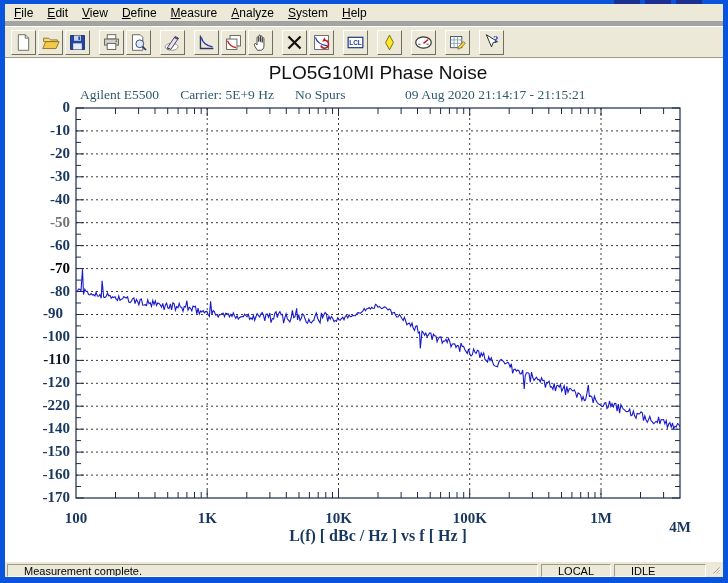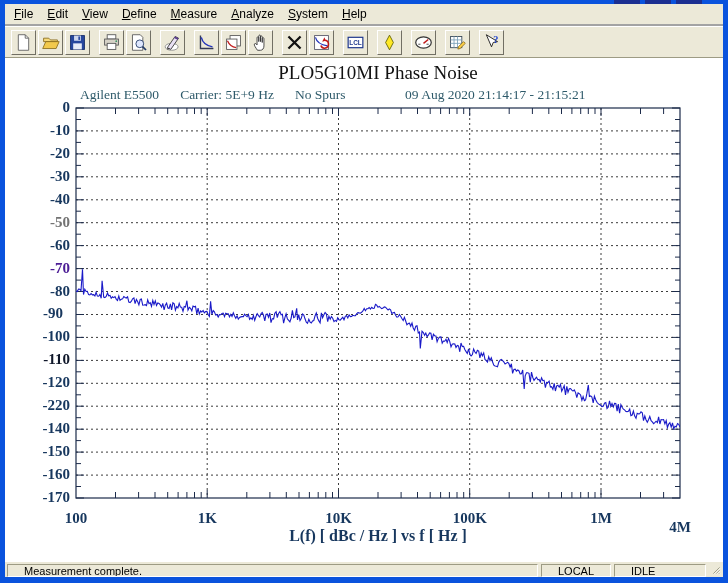--- a/index.html
+++ b/index.html
@@ -8,21 +8,21 @@
     position:relative;width:728px;height:583px;
     background:var(--xp-blue,#0a53dd);
     font-family:"Liberation Sans",sans-serif;
     overflow:hidden;
   }
   .tb-remnant{position:absolute;top:0;height:5px;background:#1b2f91;}
   .menubar{
     position:absolute;left:5px;top:4px;right:5px;height:22px;
     background:var(--chrome-bg,#ece9d8);
     display:flex;align-items:center;padding-left:2px;
-    border-bottom:2px solid #a3a3a3;
+    border-bottom:5px solid #a3a3a3;
   }
   .menu-item{font-size:12px;color:#000;padding:3px 7px;cursor:default;}
   .menu-item u{text-decoration:underline;}
   .toolbar{
     position:absolute;left:5px;top:26px;right:5px;height:31px;
     background:var(--chrome-bg,#ece9d8);
     border-top:1px solid #fff;
     display:flex;align-items:center;padding-left:6px;
   }
   .tb-group{display:flex;margin-right:7px;}
@@ -34,21 +34,21 @@
   }
   .tb-btn svg{width:19px;height:19px;display:block;}
   .client{
     position:absolute;left:5px;top:57px;right:5px;height:504px;
     background:var(--client-bg,#fff);
     border-top:1px solid #9d9b84;
   }
   .chart-title{
     position:absolute;left:71px;top:4px;width:604px;
     text-align:center;
-    font-family:Liberation Serif, serif;font-size:19px;color:#111;
+    font-family:Liberation Sans, sans-serif;font-size:19px;color:#111;
     white-space:nowrap;
   }
   .chart-header{position:absolute;top:29px;left:0;right:0;height:16px;
     font-family:"Liberation Serif",serif;font-size:13.5px;white-space:nowrap;}
   .hdr-left{position:absolute;left:75px;top:0;}
   .hdr-left span{margin-right:21px;}
   .hdr-right{position:absolute;left:400px;top:0;}
   .plot-svg{position:absolute;left:0;top:0;}
   .ylab{
     position:absolute;width:46px;text-align:right;
@@ -441,21 +441,21 @@
         <path d="M71.0 233.1L72.3 233.6L73.5 231.1L74.8 231.3L76.0 232.6L77.5 211.3L78.5 236.6L79.8 231.2L81.1 233.5L82.3 233.3L83.6 236.6L84.8 236.8L86.1 235.6L87.4 236.9L88.6 236.7L89.9 238.0L91.1 234.3L92.4 238.1L93.7 238.2L94.9 236.4L96.2 240.2L97.1 222.7L98.7 239.1L99.9 239.6L101.2 238.5L102.5 235.0L103.7 237.8L105.0 237.4L106.2 240.3L107.5 238.8L108.8 239.6L110.0 238.6L111.3 241.3L112.5 242.4L113.8 238.0L115.0 242.3L116.3 241.3L117.6 240.9L118.8 238.6L120.1 239.4L121.3 240.0L122.6 238.8L123.8 244.1L125.1 244.6L126.4 243.2L127.6 240.8L128.9 240.0L130.1 245.7L131.4 241.4L132.7 243.7L133.9 246.9L135.2 241.5L136.4 241.0L137.7 247.2L138.9 247.0L140.2 246.7L141.5 247.5L142.7 241.8L144.0 245.6L145.2 244.6L146.5 248.4L147.8 242.5L149.0 246.4L150.3 242.8L151.5 247.5L152.8 244.9L154.1 245.5L155.3 246.9L156.6 249.1L157.8 245.3L159.1 251.8L160.3 247.2L161.6 245.2L162.9 250.0L164.1 250.5L165.4 245.9L166.6 251.8L167.9 244.8L169.2 245.8L170.4 252.1L171.7 248.5L172.9 249.8L174.2 245.4L175.4 249.1L176.7 249.3L178.0 253.3L179.2 248.5L180.5 249.0L181.9 242.7L183.0 252.0L184.3 249.4L185.5 250.3L186.8 252.9L188.0 248.0L189.3 248.8L190.5 248.3L191.8 255.9L193.1 250.1L194.3 256.0L195.6 253.0L196.8 254.0L198.1 252.5L199.3 254.8L200.6 253.6L201.9 253.4L203.1 256.5L204.4 258.4L205.6 243.4L206.9 256.3L208.2 252.6L209.4 253.9L210.7 257.1L211.9 256.5L213.2 259.0L214.4 256.7L215.7 256.8L217.0 255.5L218.2 255.1L219.5 258.7L220.7 255.3L222.0 255.7L223.3 255.7L224.5 258.8L225.8 256.3L227.0 258.4L228.3 254.8L229.6 258.0L230.8 260.3L232.1 257.8L233.3 261.1L234.6 259.4L235.8 258.9L237.1 258.6L238.4 258.6L239.6 256.2L240.9 257.6L242.1 258.7L243.4 256.5L244.6 261.4L245.9 259.9L247.2 261.3L248.4 257.3L249.7 262.4L250.9 258.8L252.2 255.6L253.5 257.6L254.7 259.0L256.0 255.7L257.2 254.5L258.5 257.3L259.8 262.8L261.0 256.4L262.3 256.0L263.5 259.3L264.8 255.0L266.0 264.6L267.3 260.6L268.6 261.1L269.8 255.3L271.1 253.7L272.3 259.7L273.6 255.4L274.9 253.6L276.1 256.7L277.4 256.2L278.6 265.2L279.9 259.7L281.1 255.8L282.4 261.0L283.7 262.3L284.9 263.8L286.2 260.0L287.4 252.3L288.7 259.6L289.9 259.0L291.7 250.3L292.5 261.9L293.7 256.6L295.0 262.6L296.2 260.6L297.5 255.9L298.8 257.1L300.0 260.8L301.3 264.1L302.5 265.3L303.8 261.3L305.1 264.1L306.3 265.0L307.6 263.0L308.8 262.5L310.1 257.7L311.3 255.0L312.6 260.2L313.9 262.9L315.1 264.9L316.4 254.9L317.6 259.7L318.9 256.7L320.1 254.5L321.4 256.1L322.7 263.6L323.9 258.3L325.2 261.2L326.4 258.5L327.7 260.2L329.0 263.6L330.2 262.4L331.5 263.4L332.7 259.8L334.0 261.7L335.3 262.2L336.5 260.6L337.8 259.3L339.0 261.8L340.3 258.3L341.5 257.6L342.8 260.0L344.1 256.8L345.3 258.6L346.6 258.5L347.8 257.3L349.1 257.7L350.4 257.6L351.6 255.9L352.9 254.6L354.1 254.9L355.4 255.1L356.6 254.3L357.9 253.0L359.2 250.5L360.4 252.7L361.7 250.7L362.9 250.7L364.2 249.5L365.4 251.0L366.7 249.3L368.0 250.5L369.2 250.2L370.5 246.4L371.7 247.2L373.0 249.2L374.3 248.4L375.5 249.6L376.8 250.7L378.0 250.1L379.3 248.9L380.5 249.2L381.8 250.6L383.1 251.9L384.3 250.9L385.6 251.8L386.8 255.5L388.1 254.7L389.4 254.4L390.6 257.3L391.9 259.2L393.1 258.9L394.4 256.5L395.6 258.3L396.9 260.5L398.2 262.5L399.4 259.3L400.7 263.0L401.9 266.8L403.2 265.5L404.5 265.2L405.7 268.2L407.0 265.1L408.2 270.0L409.5 272.4L410.8 268.2L412.0 267.8L413.3 275.0L414.5 274.1L415.3 290.4L417.0 273.2L418.3 274.6L419.6 277.3L420.8 275.0L422.1 278.6L423.3 277.2L424.6 274.9L425.9 275.2L427.1 281.8L428.4 276.3L429.6 277.7L430.9 277.9L432.1 283.8L433.4 280.4L434.7 279.1L435.9 278.9L437.2 285.1L438.4 283.0L439.7 283.2L441.0 281.3L442.2 284.6L443.5 280.4L444.7 283.4L446.0 288.9L447.2 286.2L448.5 285.7L449.8 286.0L451.0 289.4L452.3 287.4L453.5 287.9L454.8 293.8L456.0 285.0L457.3 288.6L458.6 288.3L459.8 291.5L461.1 293.6L462.3 295.5L463.6 290.8L464.9 296.5L466.1 297.9L467.4 296.5L468.6 291.0L469.9 294.0L471.1 295.4L472.4 292.3L473.7 293.0L474.9 299.9L476.2 295.0L477.4 297.8L478.7 295.0L480.0 301.5L481.2 302.6L482.5 304.1L483.7 298.7L485.0 302.5L486.3 299.8L487.5 303.8L488.8 307.2L490.0 308.0L491.3 308.2L492.5 308.8L493.8 304.1L495.1 302.1L496.3 301.5L497.6 302.6L498.8 303.9L500.1 306.0L501.4 305.1L502.6 304.2L503.9 305.5L505.1 309.2L506.4 305.7L507.6 315.4L508.9 311.4L510.2 311.2L511.4 313.1L512.7 312.0L513.9 312.7L515.2 315.9L516.5 315.7L517.7 312.0L519.2 331.0L520.2 317.9L521.5 314.8L522.7 314.7L524.0 315.3L525.3 324.2L526.5 314.1L527.8 319.5L529.0 322.4L530.3 320.6L531.5 319.3L532.8 321.7L534.1 321.4L535.3 324.0L536.6 319.9L537.8 322.6L539.1 322.3L540.4 329.7L541.6 324.3L542.9 324.5L544.1 323.2L545.4 329.1L546.6 328.7L547.9 331.4L549.2 325.3L550.4 333.0L551.7 327.9L552.9 327.3L554.2 329.2L555.5 326.4L556.7 333.2L558.0 330.5L559.2 327.8L560.5 336.9L561.8 328.4L563.0 334.2L564.3 330.7L565.5 330.5L566.8 332.2L568.0 333.1L569.3 331.9L570.6 334.6L571.8 339.7L573.1 334.9L574.3 335.6L575.6 337.0L576.9 342.3L578.1 338.6L579.4 342.6L580.6 342.0L581.9 335.4L583.3 327.1L584.4 338.5L585.7 337.9L586.9 339.0L588.2 345.0L589.4 338.1L590.7 341.7L592.0 344.3L593.2 345.7L594.5 346.6L595.7 347.3L597.0 348.7L598.2 348.4L599.5 345.2L600.8 344.6L602.0 350.5L603.3 349.0L604.5 342.8L605.8 348.4L607.0 345.5L608.3 349.0L609.6 345.4L610.8 345.5L612.1 353.1L613.3 346.1L614.6 355.2L615.9 346.7L617.1 349.2L618.4 351.1L619.6 351.9L620.9 353.5L622.1 353.6L623.4 353.3L624.7 351.1L625.9 357.6L627.2 357.0L628.4 353.1L629.7 358.1L631.0 360.3L632.2 355.2L633.5 355.9L634.7 355.7L636.0 353.8L637.3 354.7L638.5 362.6L639.8 358.0L641.0 361.7L642.3 364.3L643.5 361.8L644.8 358.5L646.1 362.7L647.3 363.9L648.6 365.6L649.8 364.6L651.1 363.2L652.4 364.6L653.6 358.8L654.9 366.0L656.1 361.5L657.4 361.7L658.6 361.6L659.9 365.9L661.2 362.6L662.4 369.7L663.7 366.1L664.9 364.6L666.2 369.1L667.5 364.8L668.7 370.7L670.0 368.2L671.2 368.9L672.5 365.5L673.7 366.3L675.0 369.0" fill="none" stroke="#1a1ac8" stroke-width="1.1" clip-path="url(#pc)"></path>
       </svg>
     <div id="ylabels">
         <div class="ylab" style="color: rgb(23, 55, 94); left: 19px; top: 42px;">0</div>
         <div class="ylab" style="color: rgb(23, 55, 94); left: 19px; top: 64.9412px;">-10</div>
         <div class="ylab" style="color: rgb(23, 55, 94); left: 19px; top: 87.8824px;">-20</div>
         <div class="ylab" style="color: rgb(23, 55, 94); left: 19px; top: 110.824px;">-30</div>
         <div class="ylab" style="color: rgb(23, 55, 94); left: 19px; top: 133.765px;">-40</div>
         <div class="ylab" style="color: #737373; left: 19px; top: 156.706px;">-50</div>
         <div class="ylab" style="color: rgb(23, 55, 94); left: 19px; top: 179.647px;">-60</div>
-        <div class="ylab" style="color: #4c1d95; left: 19px; top: 202.588px;">-70</div>
+        <div class="ylab" style="color: #000000; left: 19px; top: 202.588px;">-70</div>
         <div class="ylab" style="color: rgb(23, 55, 94); left: 19px; top: 225.529px;">-80</div>
         <div class="ylab" style="color: rgb(23, 55, 94); left: 12px; top: 248.471px;">-90</div>
         <div class="ylab" style="color: rgb(23, 55, 94); left: 19px; top: 271.412px;">-100</div>
         <div class="ylab" style="color: #0f172a; left: 19px; top: 294.353px;">-110</div>
         <div class="ylab" style="color: rgb(23, 55, 94); left: 19px; top: 317.294px;">-120</div>
         <div class="ylab" style="color: rgb(23, 55, 94); left: 19px; top: 340.235px;">-220</div>
         <div class="ylab" style="color: rgb(23, 55, 94); left: 19px; top: 363.176px;">-140</div>
         <div class="ylab" style="color: rgb(23, 55, 94); left: 19px; top: 386.118px;">-150</div>
         <div class="ylab" style="color: rgb(23, 55, 94); left: 19px; top: 409.059px;">-160</div>
         <div class="ylab" style="color: rgb(23, 55, 94); left: 19px; top: 432px;">-170</div>

